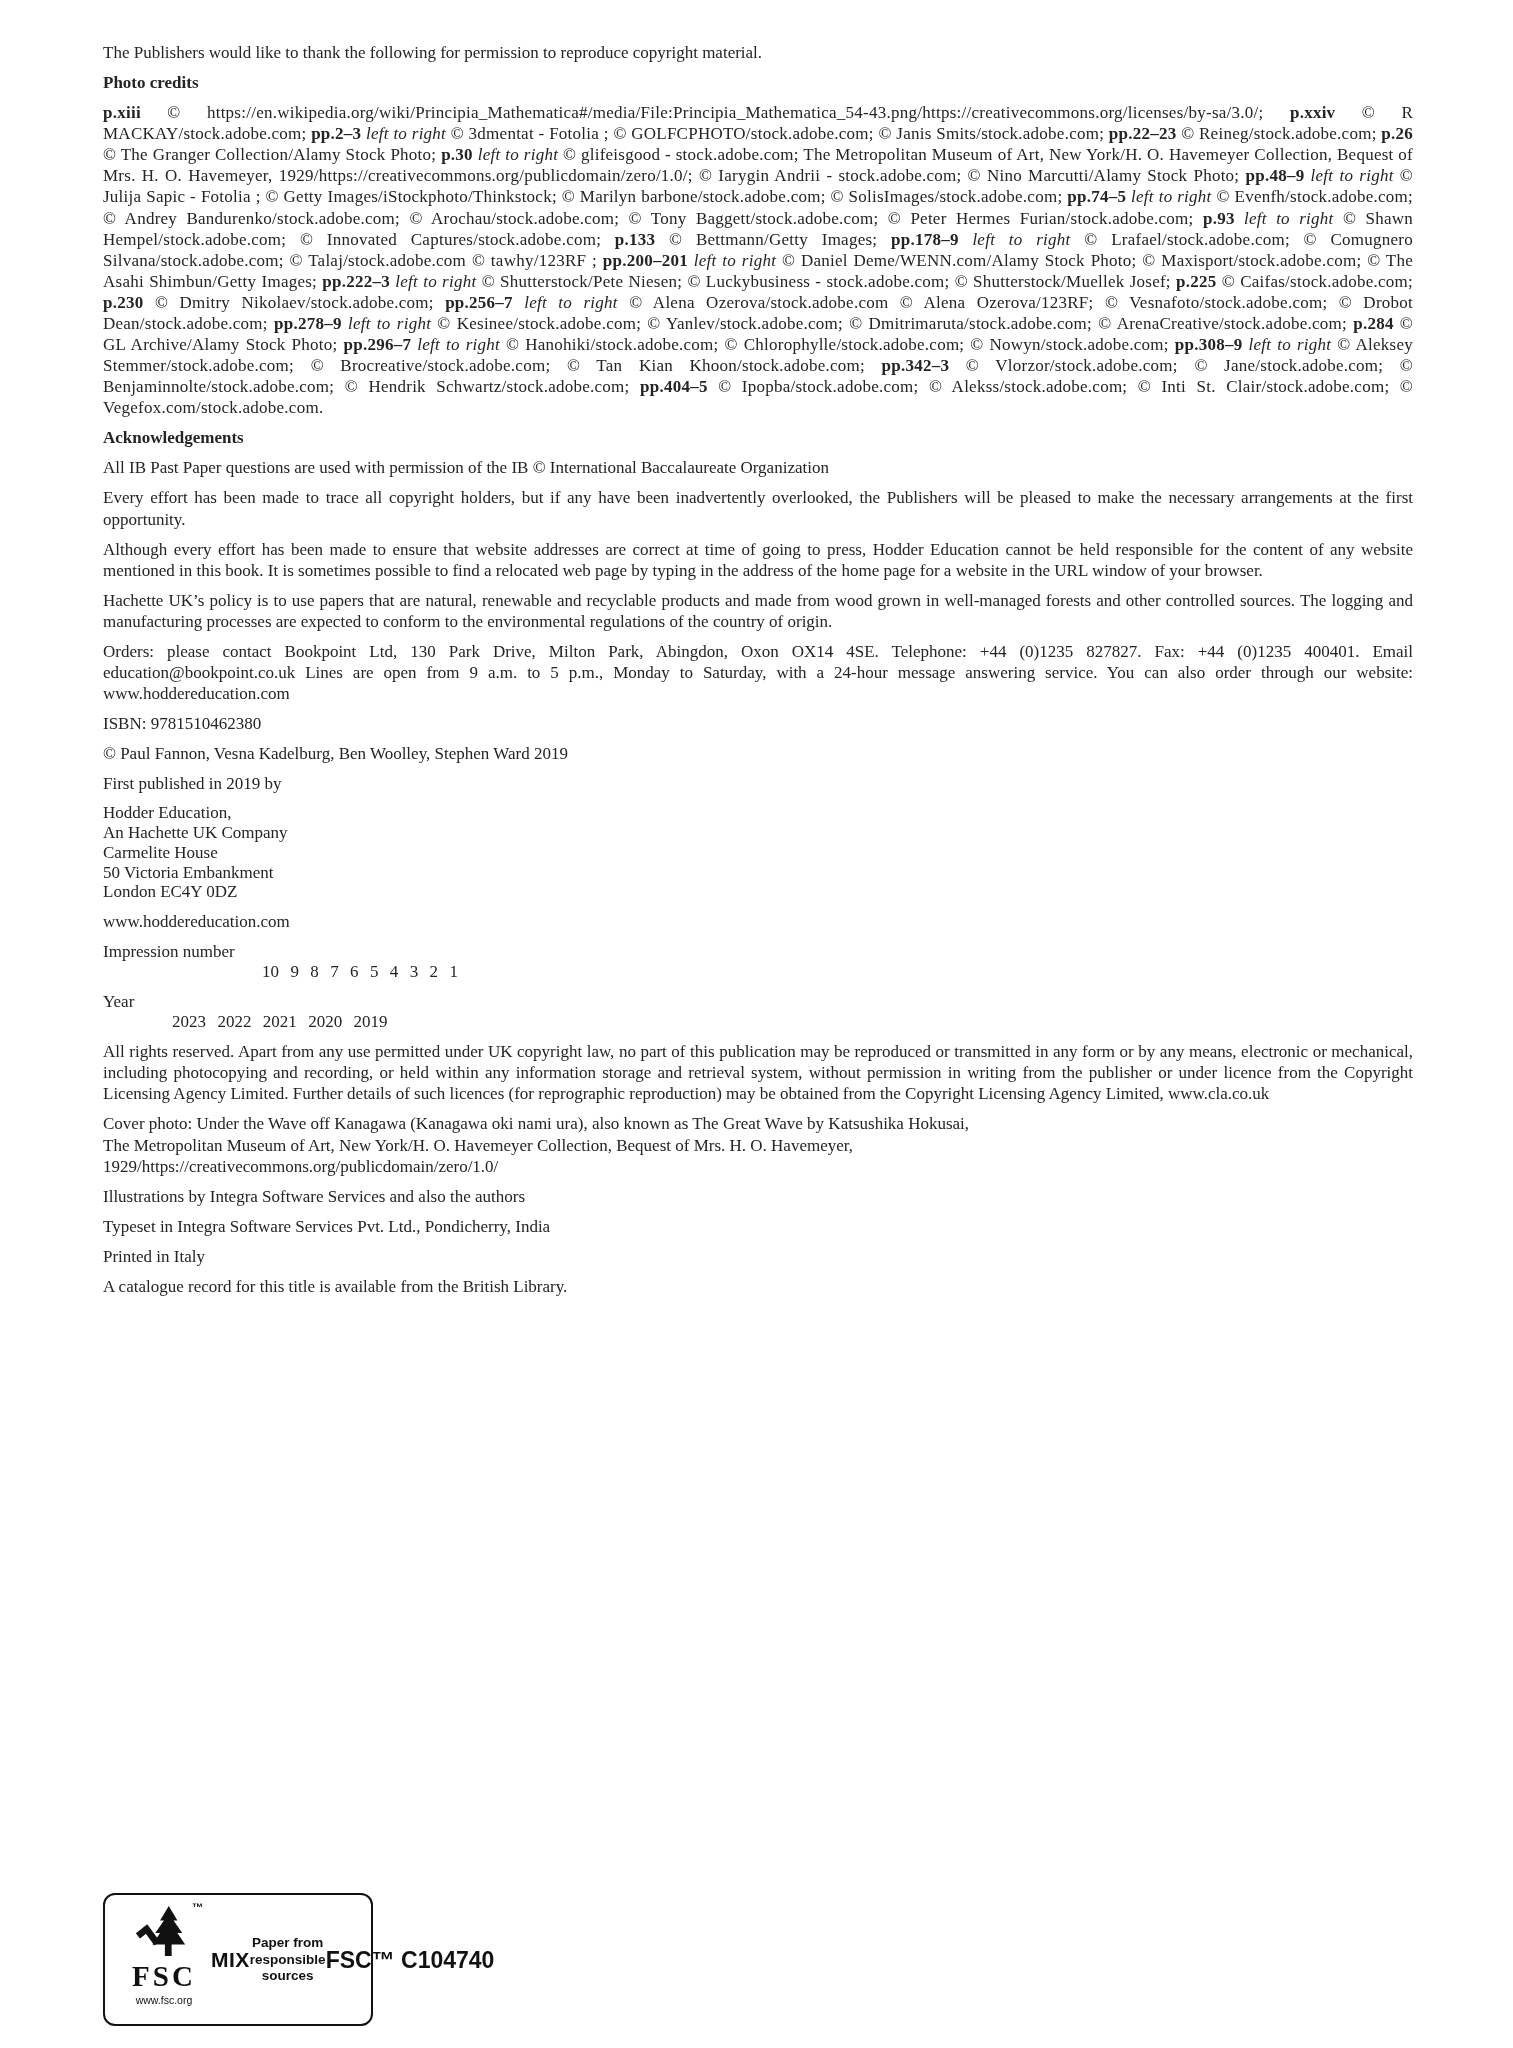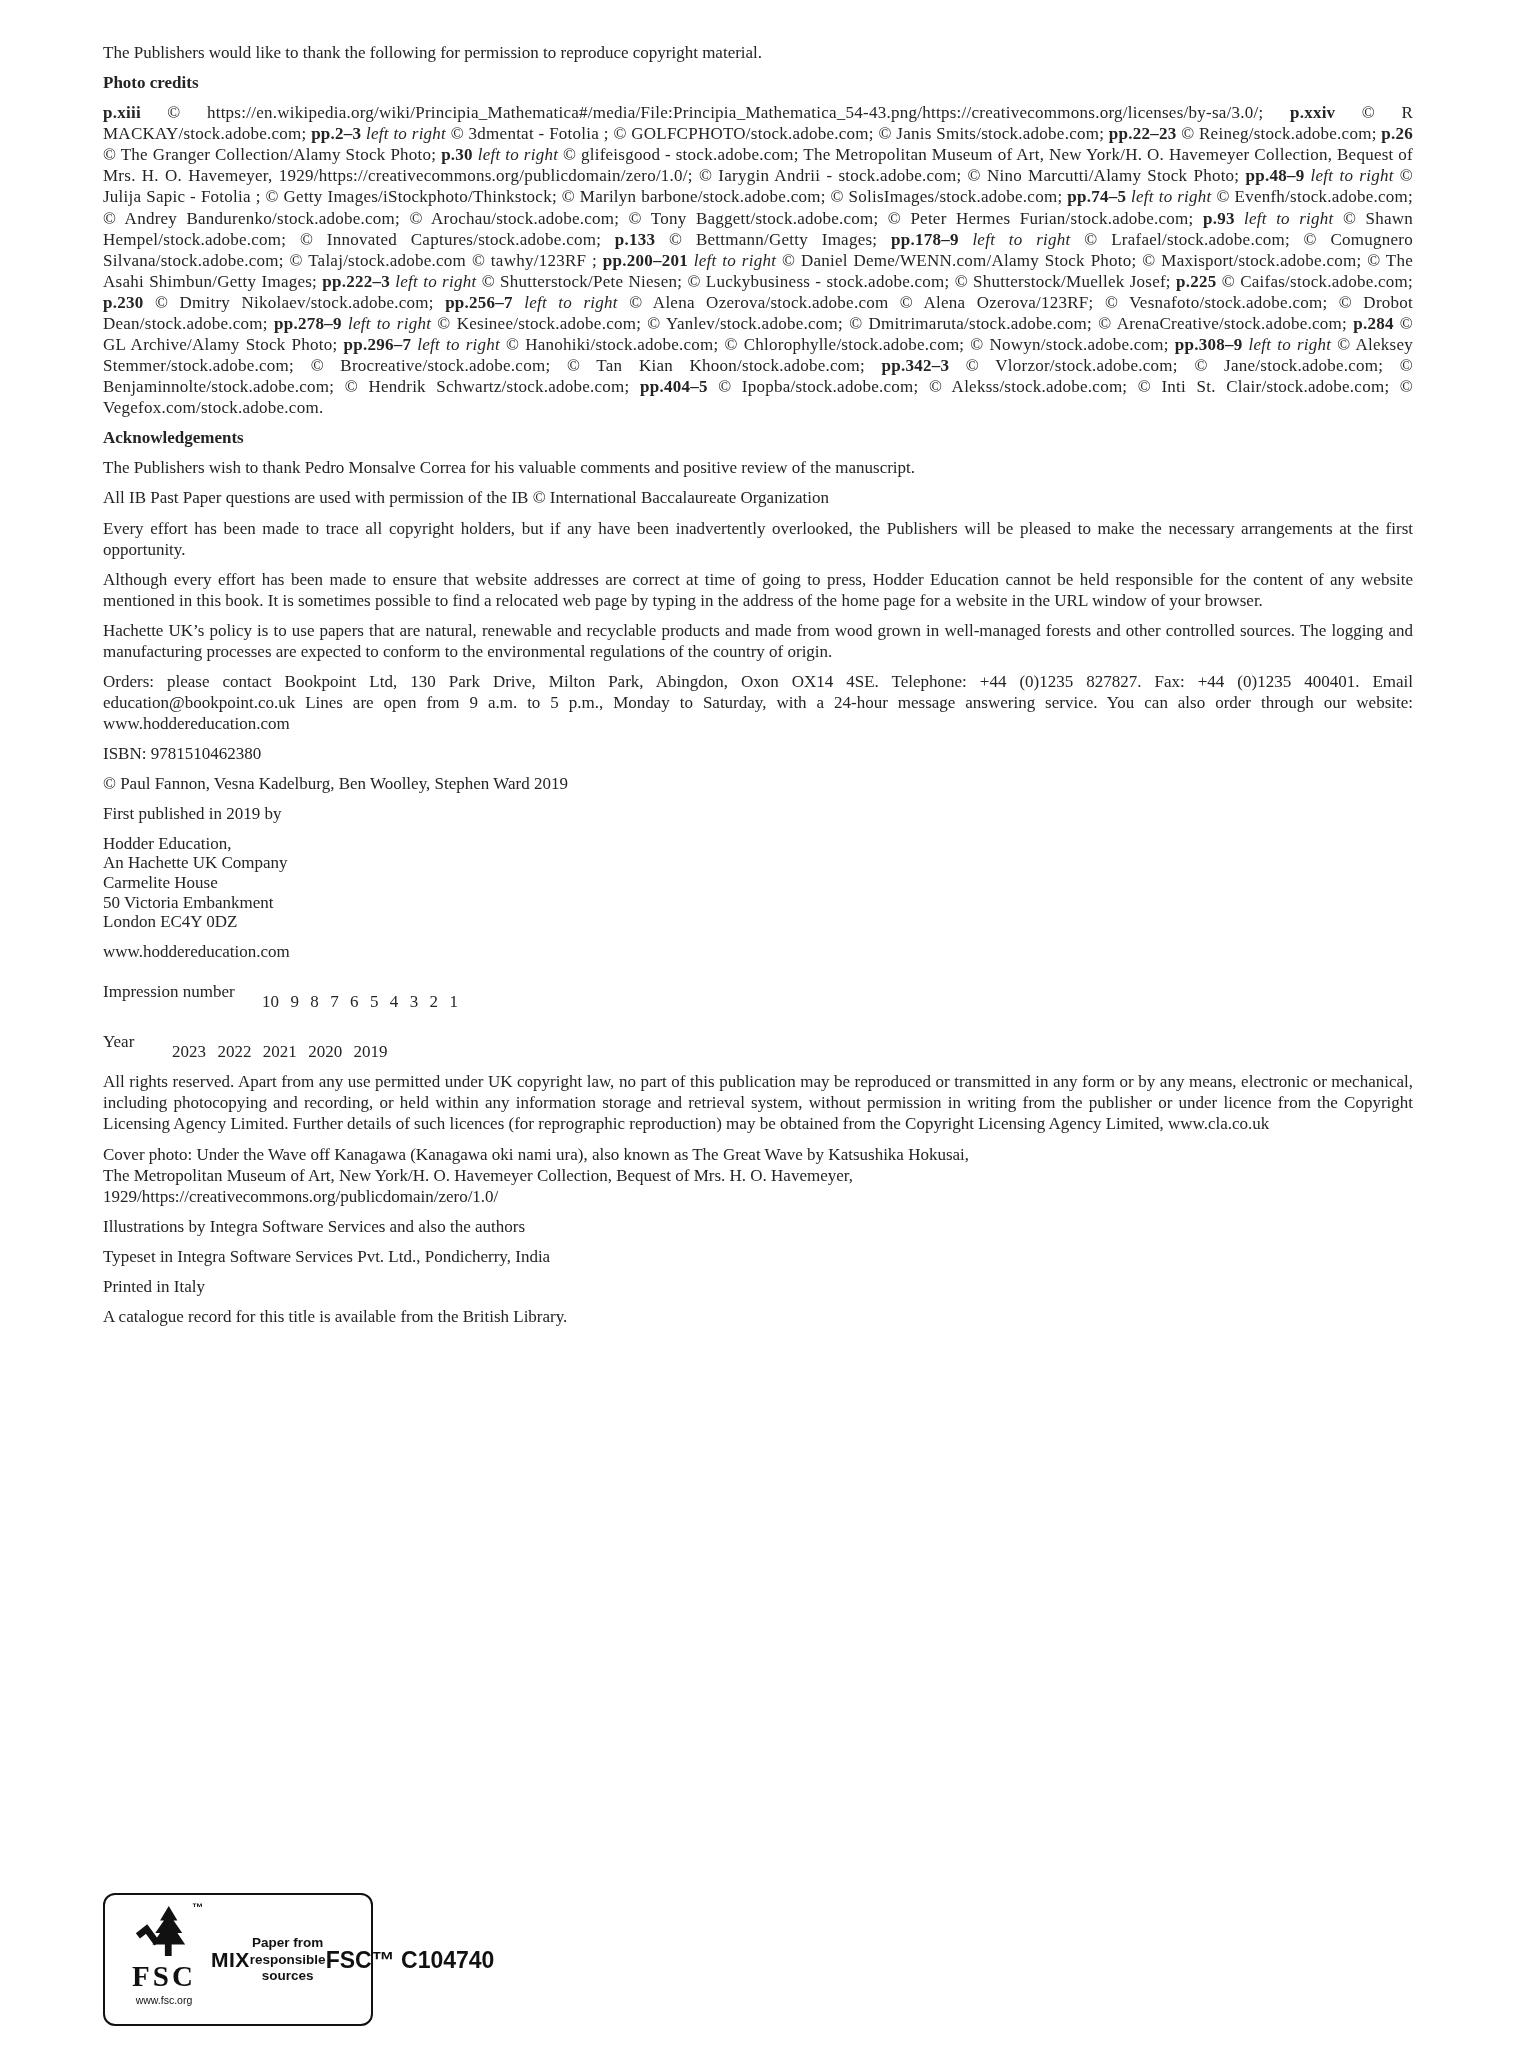--- a/index.html
+++ b/index.html
@@ -25,21 +25,21 @@
     margin-bottom: 9px;
     text-align: justify;
   }
   .heading { font-weight: bold; }
   .credits {
     overflow-wrap: anywhere;
     letter-spacing: 0.25px;
   }
   .address div { line-height: 1.16; }
   .coverblock div { line-height: 1.24; }
-  .tabrow { display: flex; align-items: center; }
+  .tabrow { display: flex; }
   .tabrow .lbl-imp { width: 159px; flex: none; }
   .tabrow .lbl-year { width: 69px; flex: none; }
   .tabrow .nums { word-spacing: 0.42em; margin-top: 20px; }
 
   
   .fsc-box {
     position: absolute;
     left: 103px; top: 1893px;
     width: 270px; height: 133px;
     border: 2px solid #111;
@@ -87,21 +87,20 @@
 <div class="page">
 
   <p class="para">The Publishers would like to thank the following for permission to reproduce copyright material.</p>
 
   <p class="para heading">Photo credits</p>
 
   <p class="para credits"><span style="font-weight: bold;">p.xiii</span><span> © https://en.wikipedia.org/wiki/Principia_Mathematica#/media/File:Principia_Mathematica_54-43.png/https://creativecommons.org/licenses/by-sa/3.0/; </span><span style="font-weight: bold;">p.xxiv</span><span> © R MACKAY/stock.adobe.com; </span><span style="font-weight: bold;">pp.2–3</span><span> </span><span style="font-style: italic;">left to right</span><span> © 3dmentat - Fotolia ; © GOLFCPHOTO/stock.adobe.com; © Janis Smits/stock.adobe.com; </span><span style="font-weight: bold;">pp.22–23</span><span> © Reineg/stock.adobe.com; </span><span style="font-weight: bold;">p.26</span><span> © The Granger Collection/Alamy Stock Photo; </span><span style="font-weight: bold;">p.30</span><span> </span><span style="font-style: italic;">left to right</span><span> © glifeisgood - stock.adobe.com; The Metropolitan Museum of Art, New York/H. O. Havemeyer Collection, Bequest of Mrs. H. O. Havemeyer, 1929/https://creativecommons.org/publicdomain/zero/1.0/; © Iarygin Andrii - stock.adobe.com; © Nino Marcutti/Alamy Stock Photo; </span><span style="font-weight: bold;">pp.48–9</span><span> </span><span style="font-style: italic;">left to right</span><span> © Julija Sapic - Fotolia ; © Getty Images/iStockphoto/Thinkstock; © Marilyn barbone/stock.adobe.com; © SolisImages/stock.adobe.com; </span><span style="font-weight: bold;">pp.74–5</span><span> </span><span style="font-style: italic;">left to right</span><span> © Evenfh/stock.adobe.com; © Andrey Bandurenko/stock.adobe.com; © Arochau/stock.adobe.com; © Tony Baggett/stock.adobe.com; © Peter Hermes Furian/stock.adobe.com; </span><span style="font-weight: bold;">p.93</span><span> </span><span style="font-style: italic;">left to right</span><span> © Shawn Hempel/stock.adobe.com; © Innovated Captures/stock.adobe.com; </span><span style="font-weight: bold;">p.133</span><span> © Bettmann/Getty Images; </span><span style="font-weight: bold;">pp.178–9</span><span> </span><span style="font-style: italic;">left to right</span><span> © Lrafael/stock.adobe.com; © Comugnero Silvana/stock.adobe.com; © Talaj/stock.adobe.com © tawhy/123RF ; </span><span style="font-weight: bold;">pp.200–201</span><span> </span><span style="font-style: italic;">left to right</span><span> © Daniel Deme/WENN.com/Alamy Stock Photo; © Maxisport/stock.adobe.com; © The Asahi Shimbun/Getty Images; </span><span style="font-weight: bold;">pp.222–3</span><span> </span><span style="font-style: italic;">left to right</span><span> © Shutterstock/Pete Niesen; © Luckybusiness - stock.adobe.com; © Shutterstock/Muellek Josef; </span><span style="font-weight: bold;">p.225</span><span> © Caifas/stock.adobe.com; </span><span style="font-weight: bold;">p.230</span><span> © Dmitry Nikolaev/stock.adobe.com; </span><span style="font-weight: bold;">pp.256–7</span><span> </span><span style="font-style: italic;">left to right</span><span> © Alena Ozerova/stock.adobe.com © Alena Ozerova/123RF; © Vesnafoto/stock.adobe.com; © Drobot Dean/stock.adobe.com; </span><span style="font-weight: bold;">pp.278–9</span><span> </span><span style="font-style: italic;">left to right</span><span> © Kesinee/stock.adobe.com; © Yanlev/stock.adobe.com; © Dmitrimaruta/stock.adobe.com; © ArenaCreative/stock.adobe.com; </span><span style="font-weight: bold;">p.284</span><span> © GL Archive/Alamy Stock Photo; </span><span style="font-weight: bold;">pp.296–7</span><span> </span><span style="font-style: italic;">left to right</span><span> © Hanohiki/stock.adobe.com; © Chlorophylle/stock.adobe.com; © Nowyn/stock.adobe.com; </span><span style="font-weight: bold;">pp.308–9</span><span> </span><span style="font-style: italic;">left to right</span><span> © Aleksey Stemmer/stock.adobe.com; © Brocreative/stock.adobe.com; © Tan Kian Khoon/stock.adobe.com; </span><span style="font-weight: bold;">pp.342–3</span><span> © Vlorzor/stock.adobe.com; © Jane/stock.adobe.com; © Benjaminnolte/stock.adobe.com; © Hendrik Schwartz/stock.adobe.com; </span><span style="font-weight: bold;">pp.404–5</span><span> © Ipopba/stock.adobe.com; © Alekss/stock.adobe.com; © Inti St. Clair/stock.adobe.com; © Vegefox.com/stock.adobe.com.</span></p>
 
   <p class="para heading">Acknowledgements</p>
 
-  <p class="para">The Publishers wish to thank Pedro Monsalve Correa for his valuable comments and positive review of the manuscript.</p>
   <p class="para">All IB Past Paper questions are used with permission of the IB © International Baccalaureate Organization</p>
   <p class="para">Every effort has been made to trace all copyright holders, but if any have been inadvertently overlooked, the Publishers will be pleased to make the necessary arrangements at the first opportunity.</p>
   <p class="para">Although every effort has been made to ensure that website addresses are correct at time of going to press, Hodder Education cannot be held responsible for the content of any website mentioned in this book. It is sometimes possible to find a relocated web page by typing in the address of the home page for a website in the URL window of your browser.</p>
   <p class="para">Hachette UK’s policy is to use papers that are natural, renewable and recyclable products and made from wood grown in well-managed forests and other controlled sources. The logging and manufacturing processes are expected to conform to the environmental regulations of the country of origin.</p>
   <p class="para">Orders: please contact Bookpoint Ltd, 130 Park Drive, Milton Park, Abingdon, Oxon OX14 4SE. Telephone: +44 (0)1235 827827. Fax: +44 (0)1235 400401. Email education@bookpoint.co.uk Lines are open from 9 a.m. to 5 p.m., Monday to Saturday, with a 24-hour message answering service. You can also order through our website: www.hoddereducation.com</p>
 
   <p class="para">ISBN: 9781510462380</p>
 
   <p class="para">© Paul Fannon, Vesna Kadelburg, Ben Woolley, Stephen Ward 2019</p>
 

